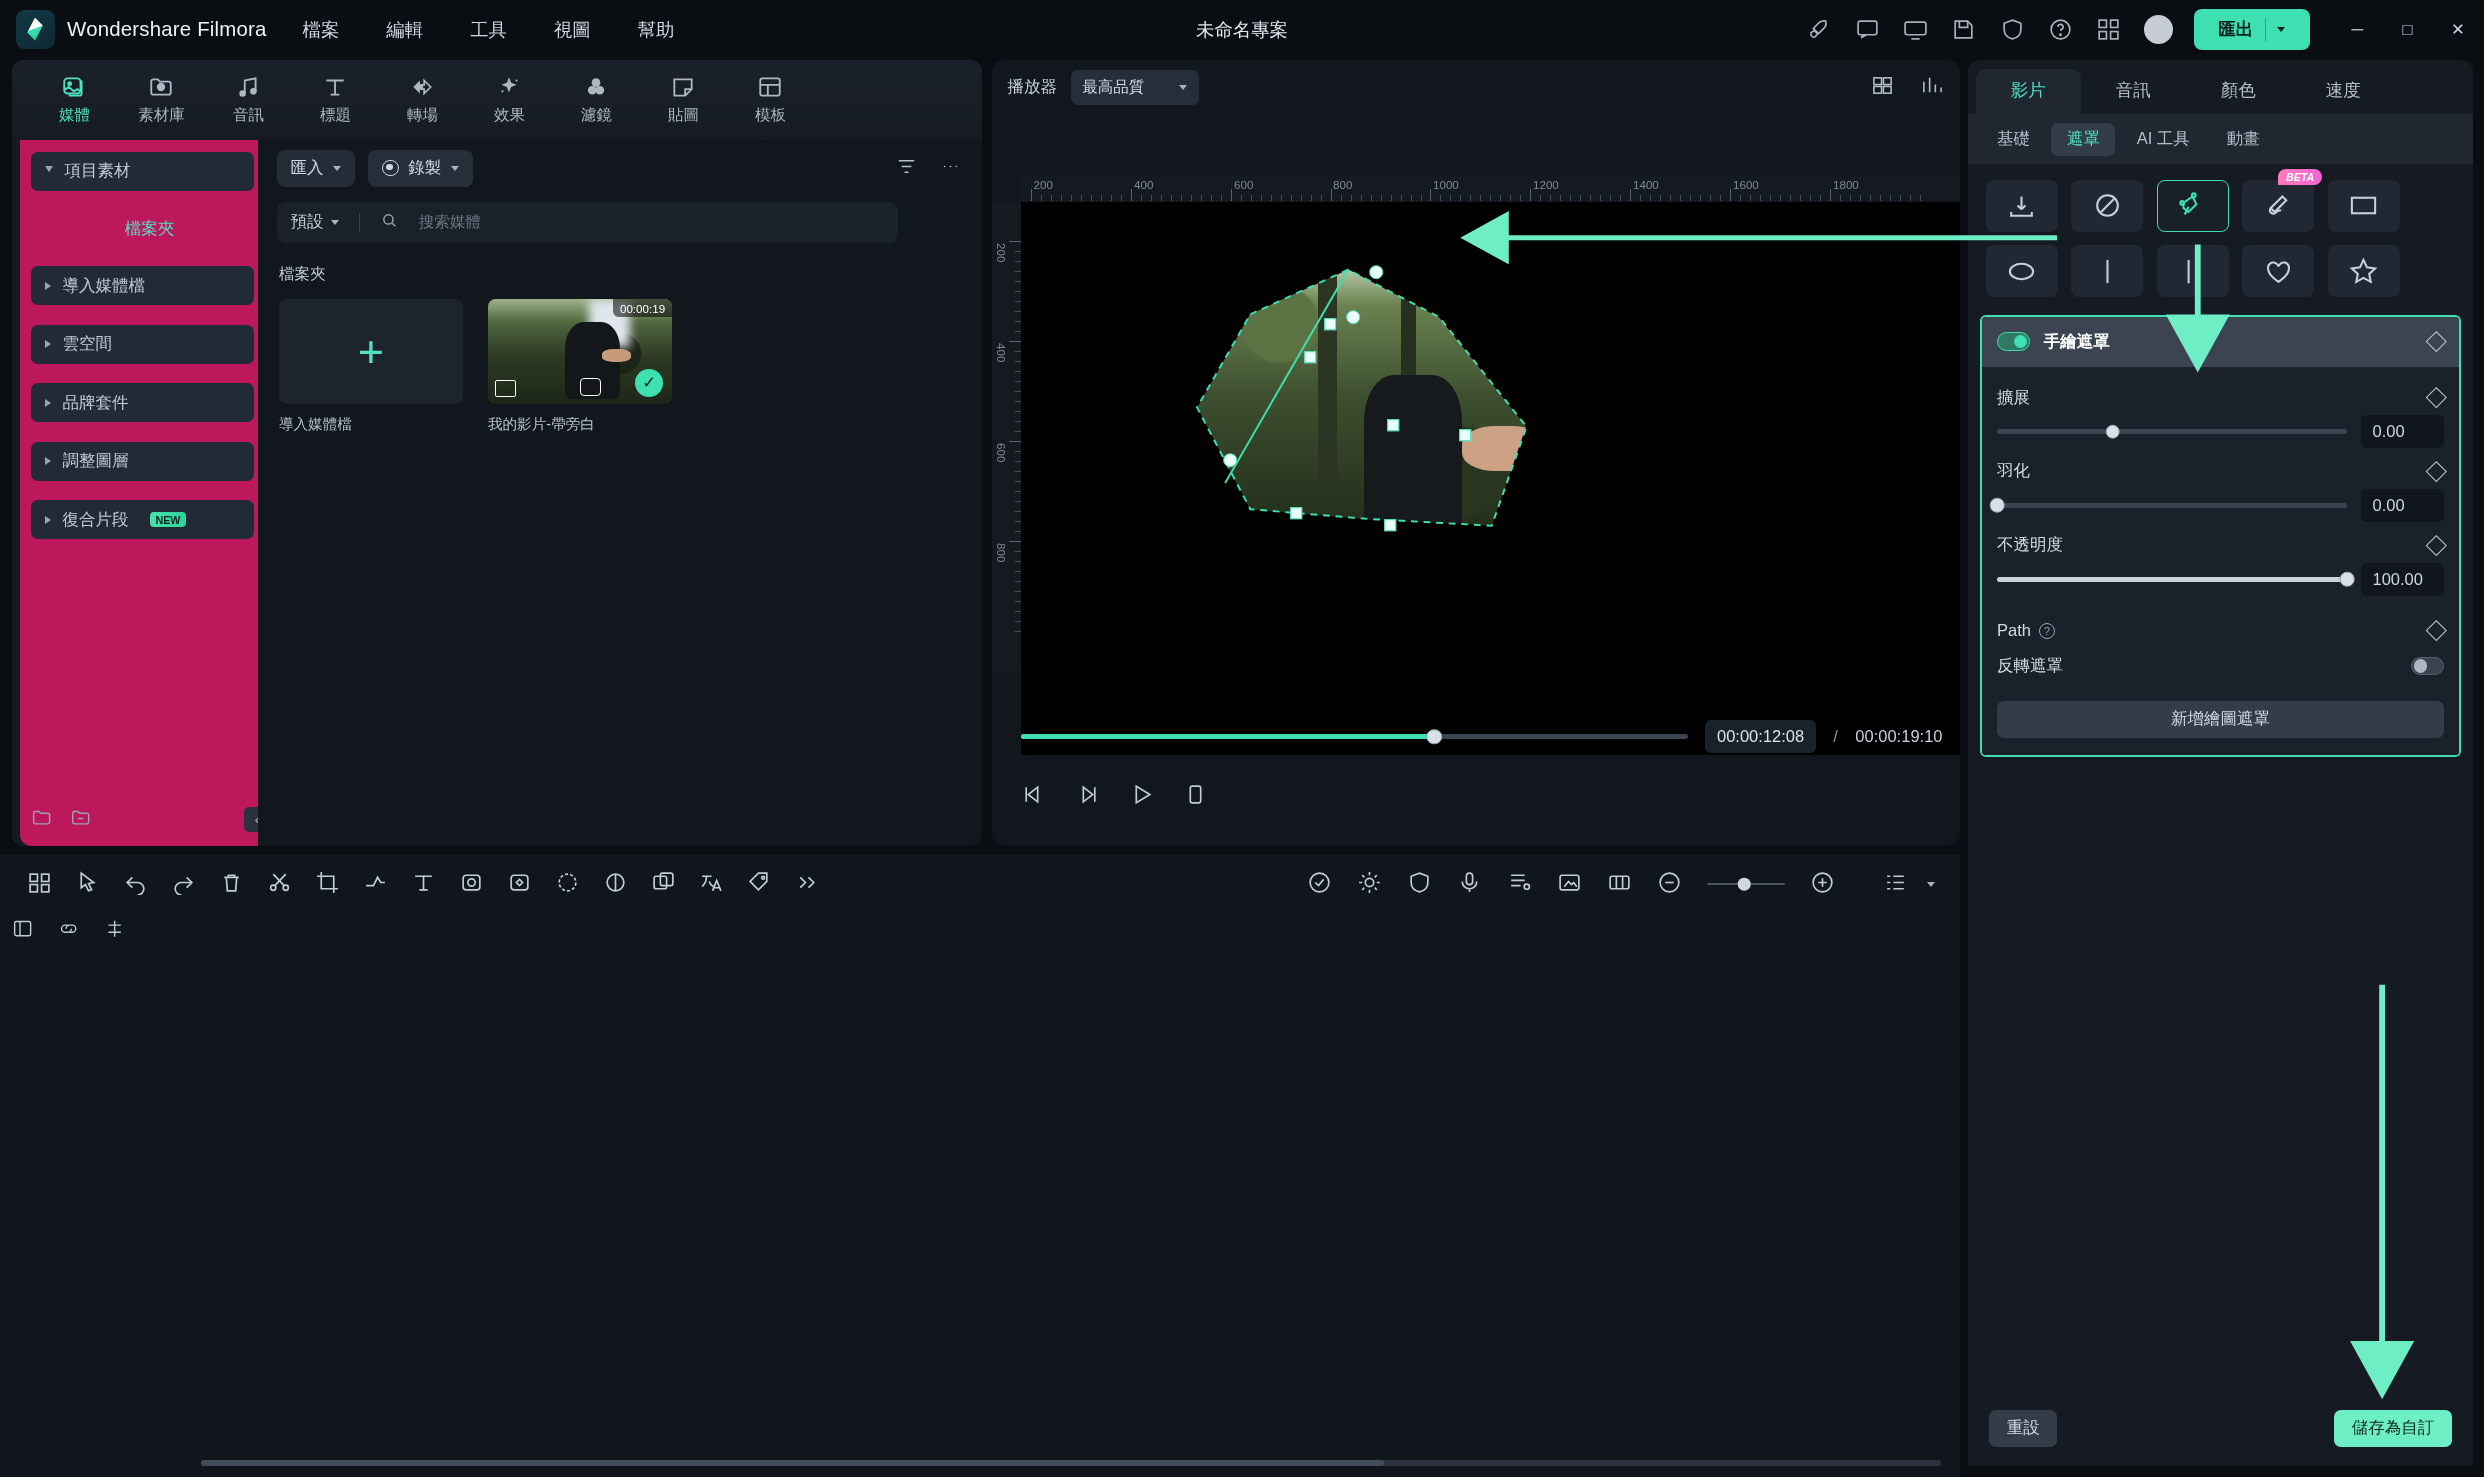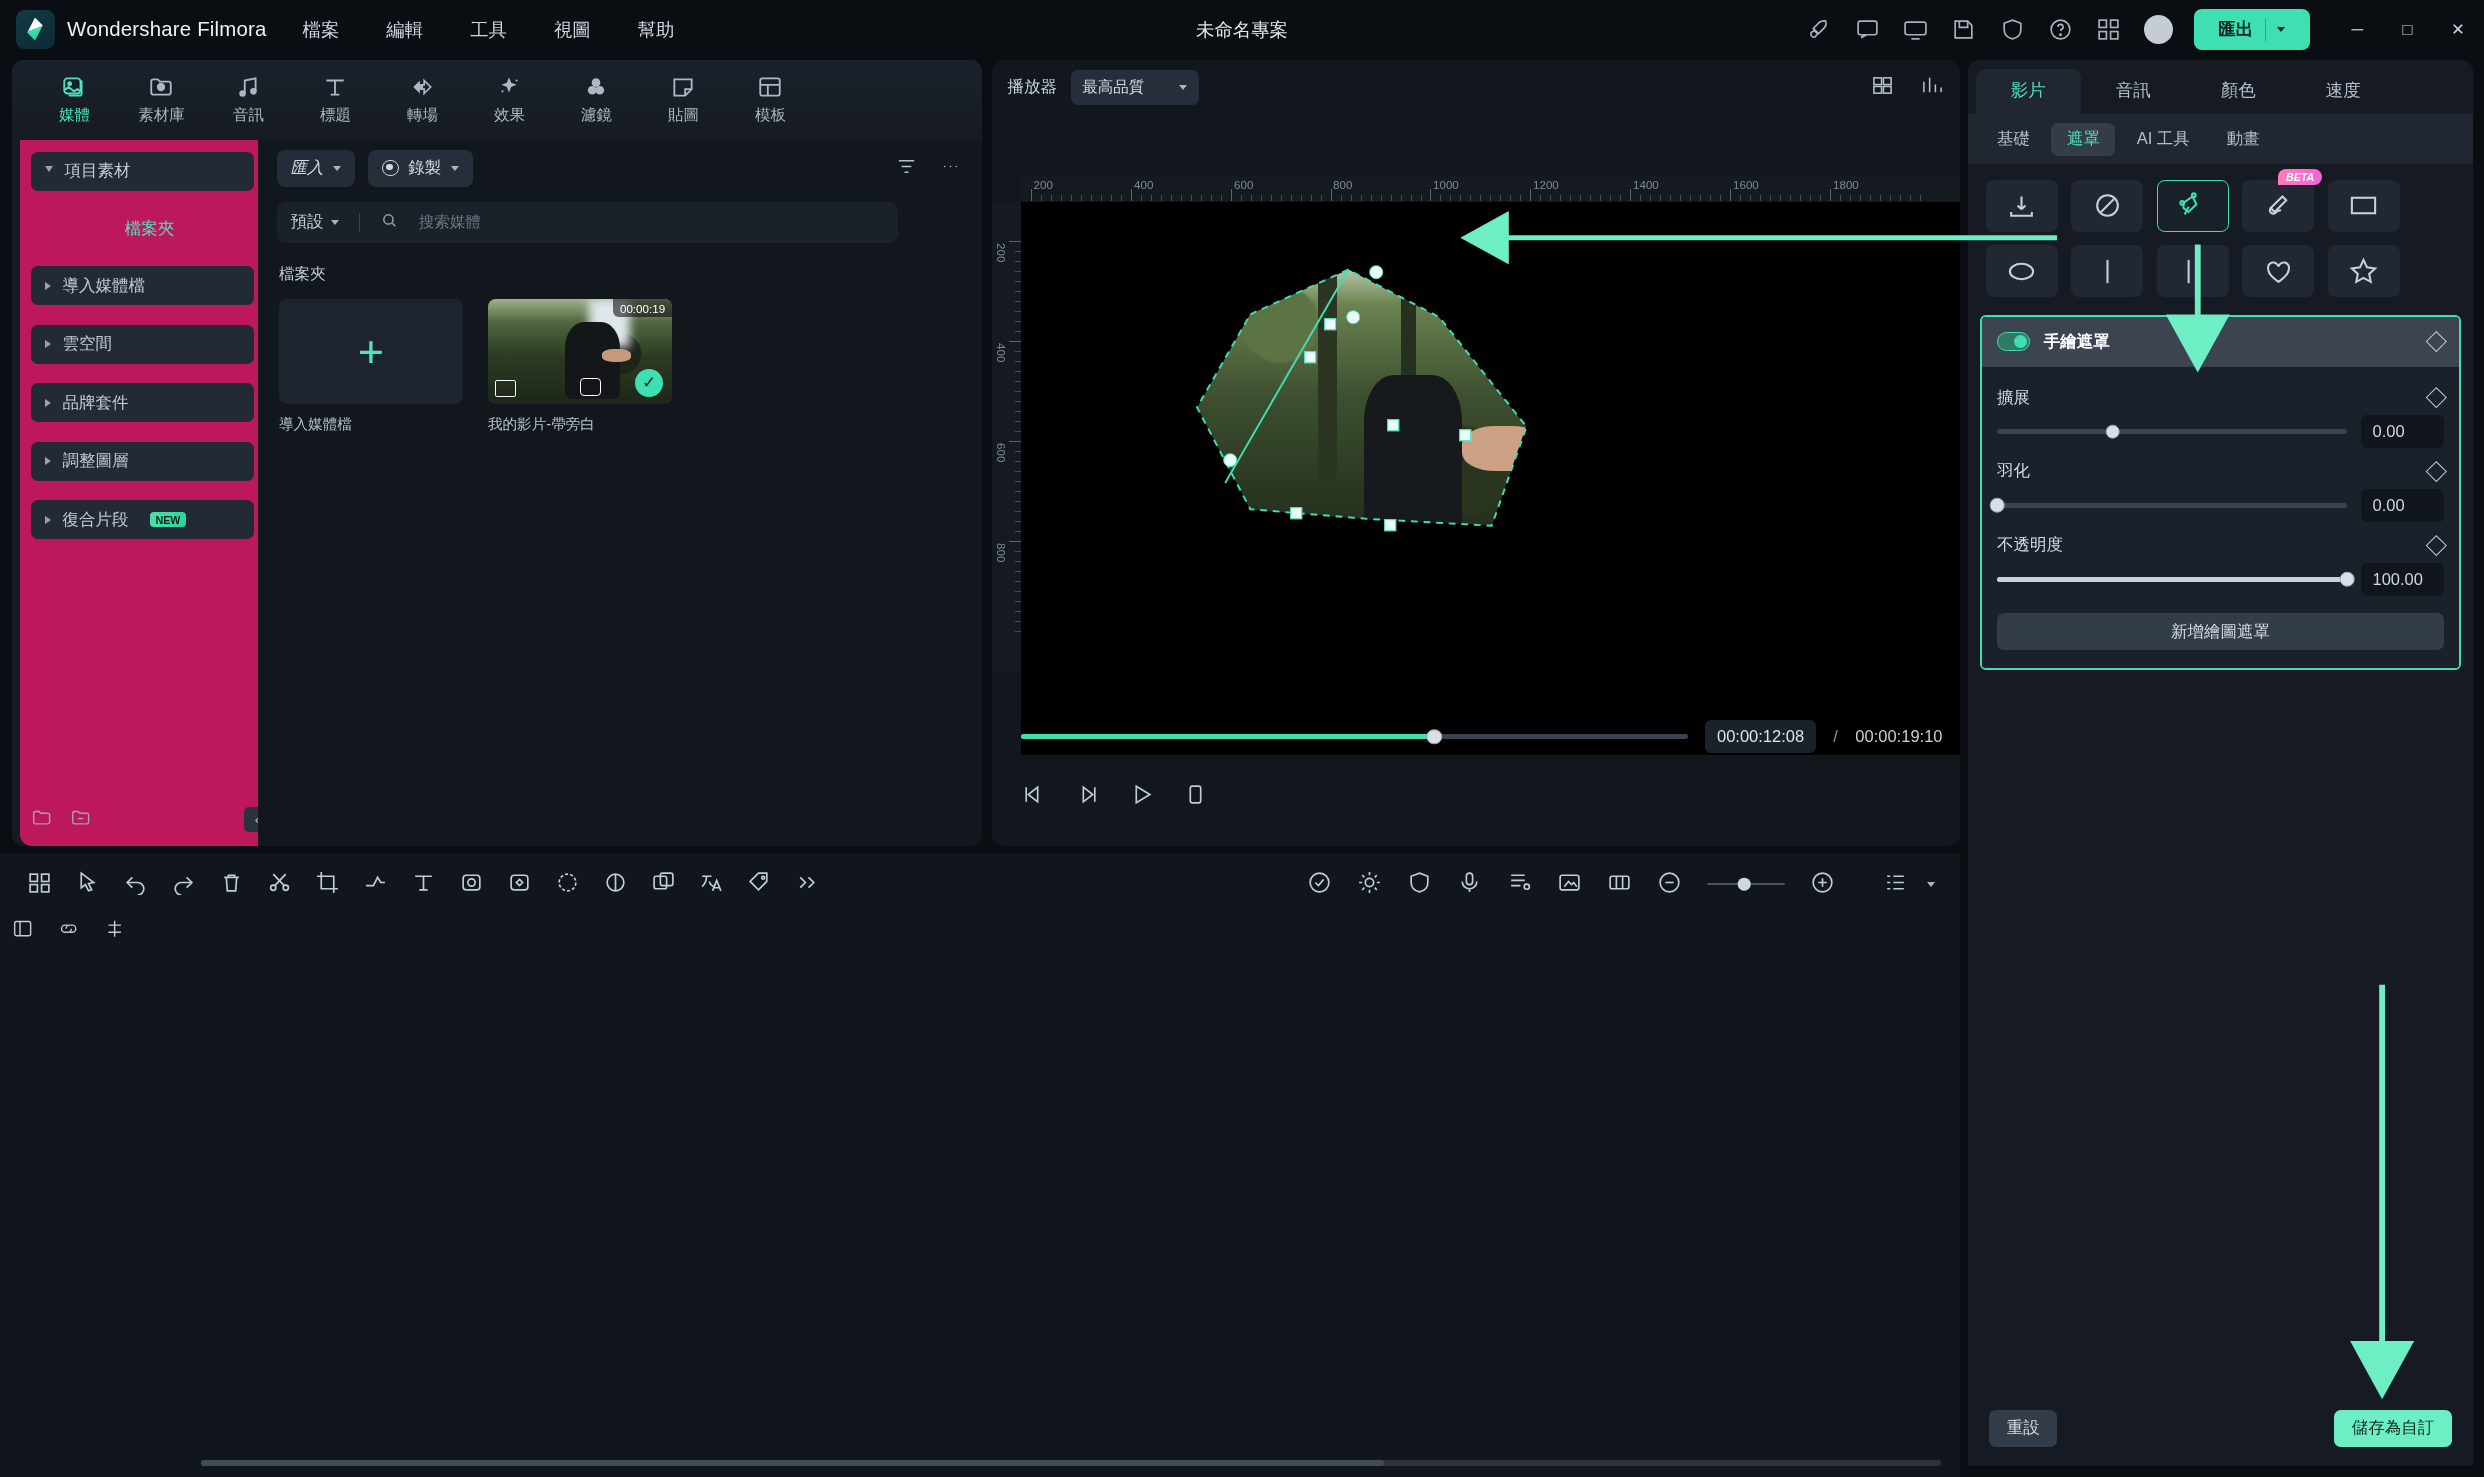--- a/index.html
+++ b/index.html
@@ -93,21 +93,21 @@
     background:#2a323d; display:flex;align-items:center;justify-content:center;color:#b9c2cd;font-size:13.6px;
   }
 
   
   .media { position:absolute; left:246px; top:80px; right:0; bottom:0; background:#12171e; border-radius:0 0 11.6px 0;}
   .media-top { height: 56px; display:flex; align-items:center; padding: 0 19.4px; gap: 13.6px;}
   .pill {
     height: 37px; border-radius: 7.8px; background: #262e3a; color:#cfd7e1;
     display:flex;align-items:center; gap:9.7px; padding: 0 13.6px; font-size:16.5px;
   }
-  .pill.ghost { background: #242c37; font-style: italic; }
+  .pill.ghost { background: #242c37; }
   .chev { width:0;height:0;border-left:4.9px solid transparent;border-right:4.9px solid transparent;border-top:5.8px solid #aab3bf;}
   .media-top-right { margin-left:auto; display:flex; gap:21.3px; align-items:center;}
   .media-top-right svg{width:23px;height:23px;stroke:#b7c0cb;fill:none;stroke-width:1.7;}
   .searchbar {
     margin: 5.8px 19.4px 0 19.4px; height: 41px; background:#1b2129; border-radius:8.7px;
     display:flex; align-items:center; padding: 0 13.6px; gap: 20px; width: 621px;
   }
   .searchbar .lbl{font-size:16.5px;color:#c9d1db;display:flex;align-items:center;gap:7.8px;}
   .vsep { width:1px;height:19.4px;background:#3a434f;}
   .searchbar input{
@@ -874,20 +874,33 @@
             </div>
           <div class="sld">
             <div class="sldtrack">
                 <div class="f" style="width:100%"></div>
                 <div class="k" style="left:100%"></div>
               </div>
             <div class="numbox">100.00</div>
           </div>
         </div>
 
+        <div class="prow" style="margin-top:17.5px">
+          <div class="hd">
+            <span class="lab">Path</span>
+            <span class="qmark">?</span>
+            <span class="kf"></span>
+          </div>
+          <div class="hd">
+            <span class="lab">反轉遮罩</span>
+            <span class="toggle off" style="margin-left:auto">
+                <i></i>
+              </span>
+          </div>
+        </div>
 
         <div class="addbtn">新增繪圖遮罩</div>
       </div>
     </div>
 
     <div class="rfoot">
       <div class="resetbtn">重設</div>
       <div class="savebtn">儲存為自訂</div>
     </div>
   </div>

